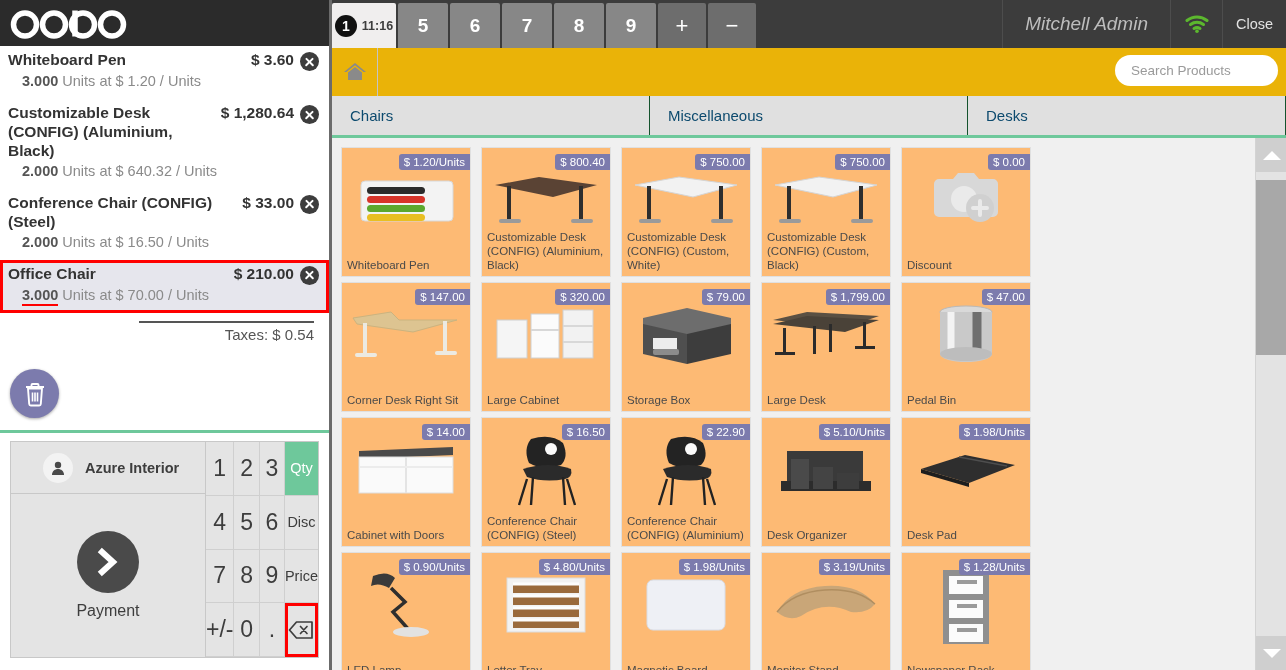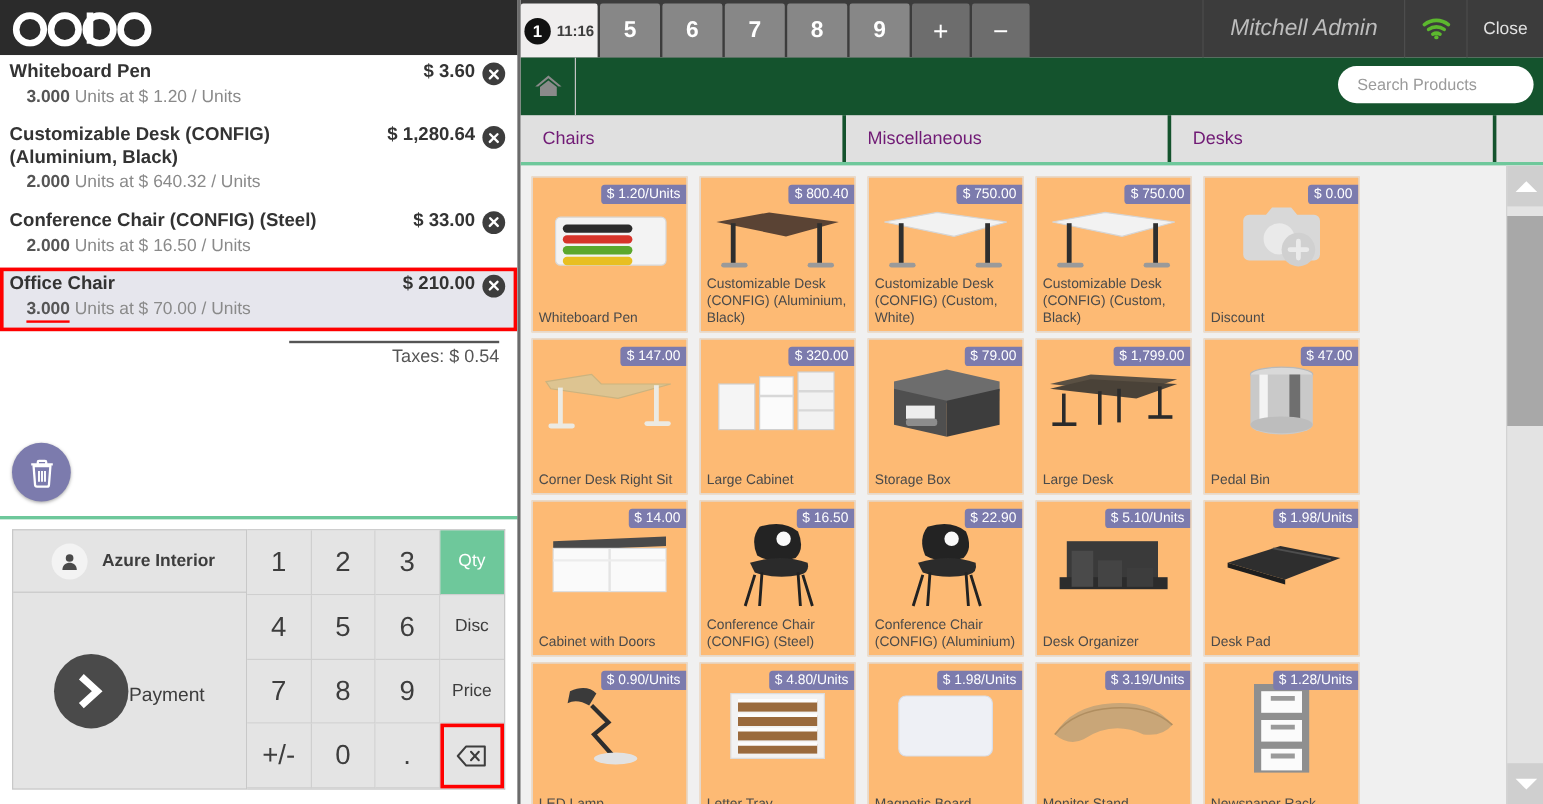--- a/index.html
+++ b/index.html
@@ -108,21 +108,21 @@
     height: 52px; display: flex; align-items: center;
     gap: 12px; padding-left: 32px;
     border-bottom: 1px solid #c8c8c8; cursor: pointer;
   }
   .cust-avatar {
     width: 30px; height: 30px; border-radius: 50%;
     background: #f3f3f3; display:flex; align-items:center; justify-content:center;
   }
   .cust-name { font-size: 14.5px; color: #3d3d3d; font-weight: 600; }
   .pay-btn {
-    flex: 1 1 auto; display: flex; flex-direction: row;
+    flex: 1 1 auto; display: flex; flex-direction: column;
     align-items: center; justify-content: center; cursor: pointer;
   }
   .pay-circle {
     width: 62px; height: 62px; border-radius: 50%;
     background: #4a4a4a; display:flex; align-items:center; justify-content:center;
   }
   .pay-label { margin-top: 9px; font-size: 16px; color: #3d3d3d; }
 
   .numpad {
     flex: 1 1 auto; display: grid;
@@ -183,21 +183,21 @@
     display:flex; align-items:center; justify-content:center;
     width: 52px; border-left: 1px solid #4d4d4d; cursor: pointer;
   }
   .close-cell {
     display:flex; align-items:center; justify-content:center;
     width: 64px; border-left: 1px solid #4d4d4d;
     color: #e2e2e2; font-size: 14.5px; cursor: pointer;
   }
 
   .search-row {
-    height: 48px; flex: 0 0 48px; background: #14532d;
+    height: 48px; flex: 0 0 48px; background: #eab308;
     display: flex; align-items: stretch; position: relative;
   }
   .home-cell {
     width: 46px; display:flex; align-items:center; justify-content:center;
     border-right: 1px solid #c4c4c4; cursor: pointer;
   }
   .search-box {
     position: absolute; right: 8px; top: 7px;
     height: 31px; width: 163px;
     background: #fff; border-radius: 16px;
@@ -209,23 +209,23 @@
     color: #444; background: transparent;
   }
   .search-input::placeholder { color: #9a9a9a; }
 
   .cat-row {
     height: 42px; flex: 0 0 42px; background: #e0e0e0;
     display: flex; align-items: stretch;
     border-bottom: 3px solid #6ec89b;
   }
   .cat {
-    width: 271px; display: flex; align-items: center;
-    padding-left: 18px; font-size: 15px; color: #701a75;
-    border-right: 3px solid #14532d; cursor: pointer;
+    width: 318px; display: flex; align-items: center;
+    padding-left: 18px; font-size: 15px; color: #0c4a6e;
+    border-right: 1px solid #14532d; cursor: pointer;
   }
 
   .products-area {
     flex: 1 1 auto; position: relative; overflow: hidden;
     background: #f0f0f0; padding: 9px 0 0 9px;
   }
   .product-grid {
     display: grid;
     grid-template-columns: repeat(5, 130px);
     gap: 5px 10px;

